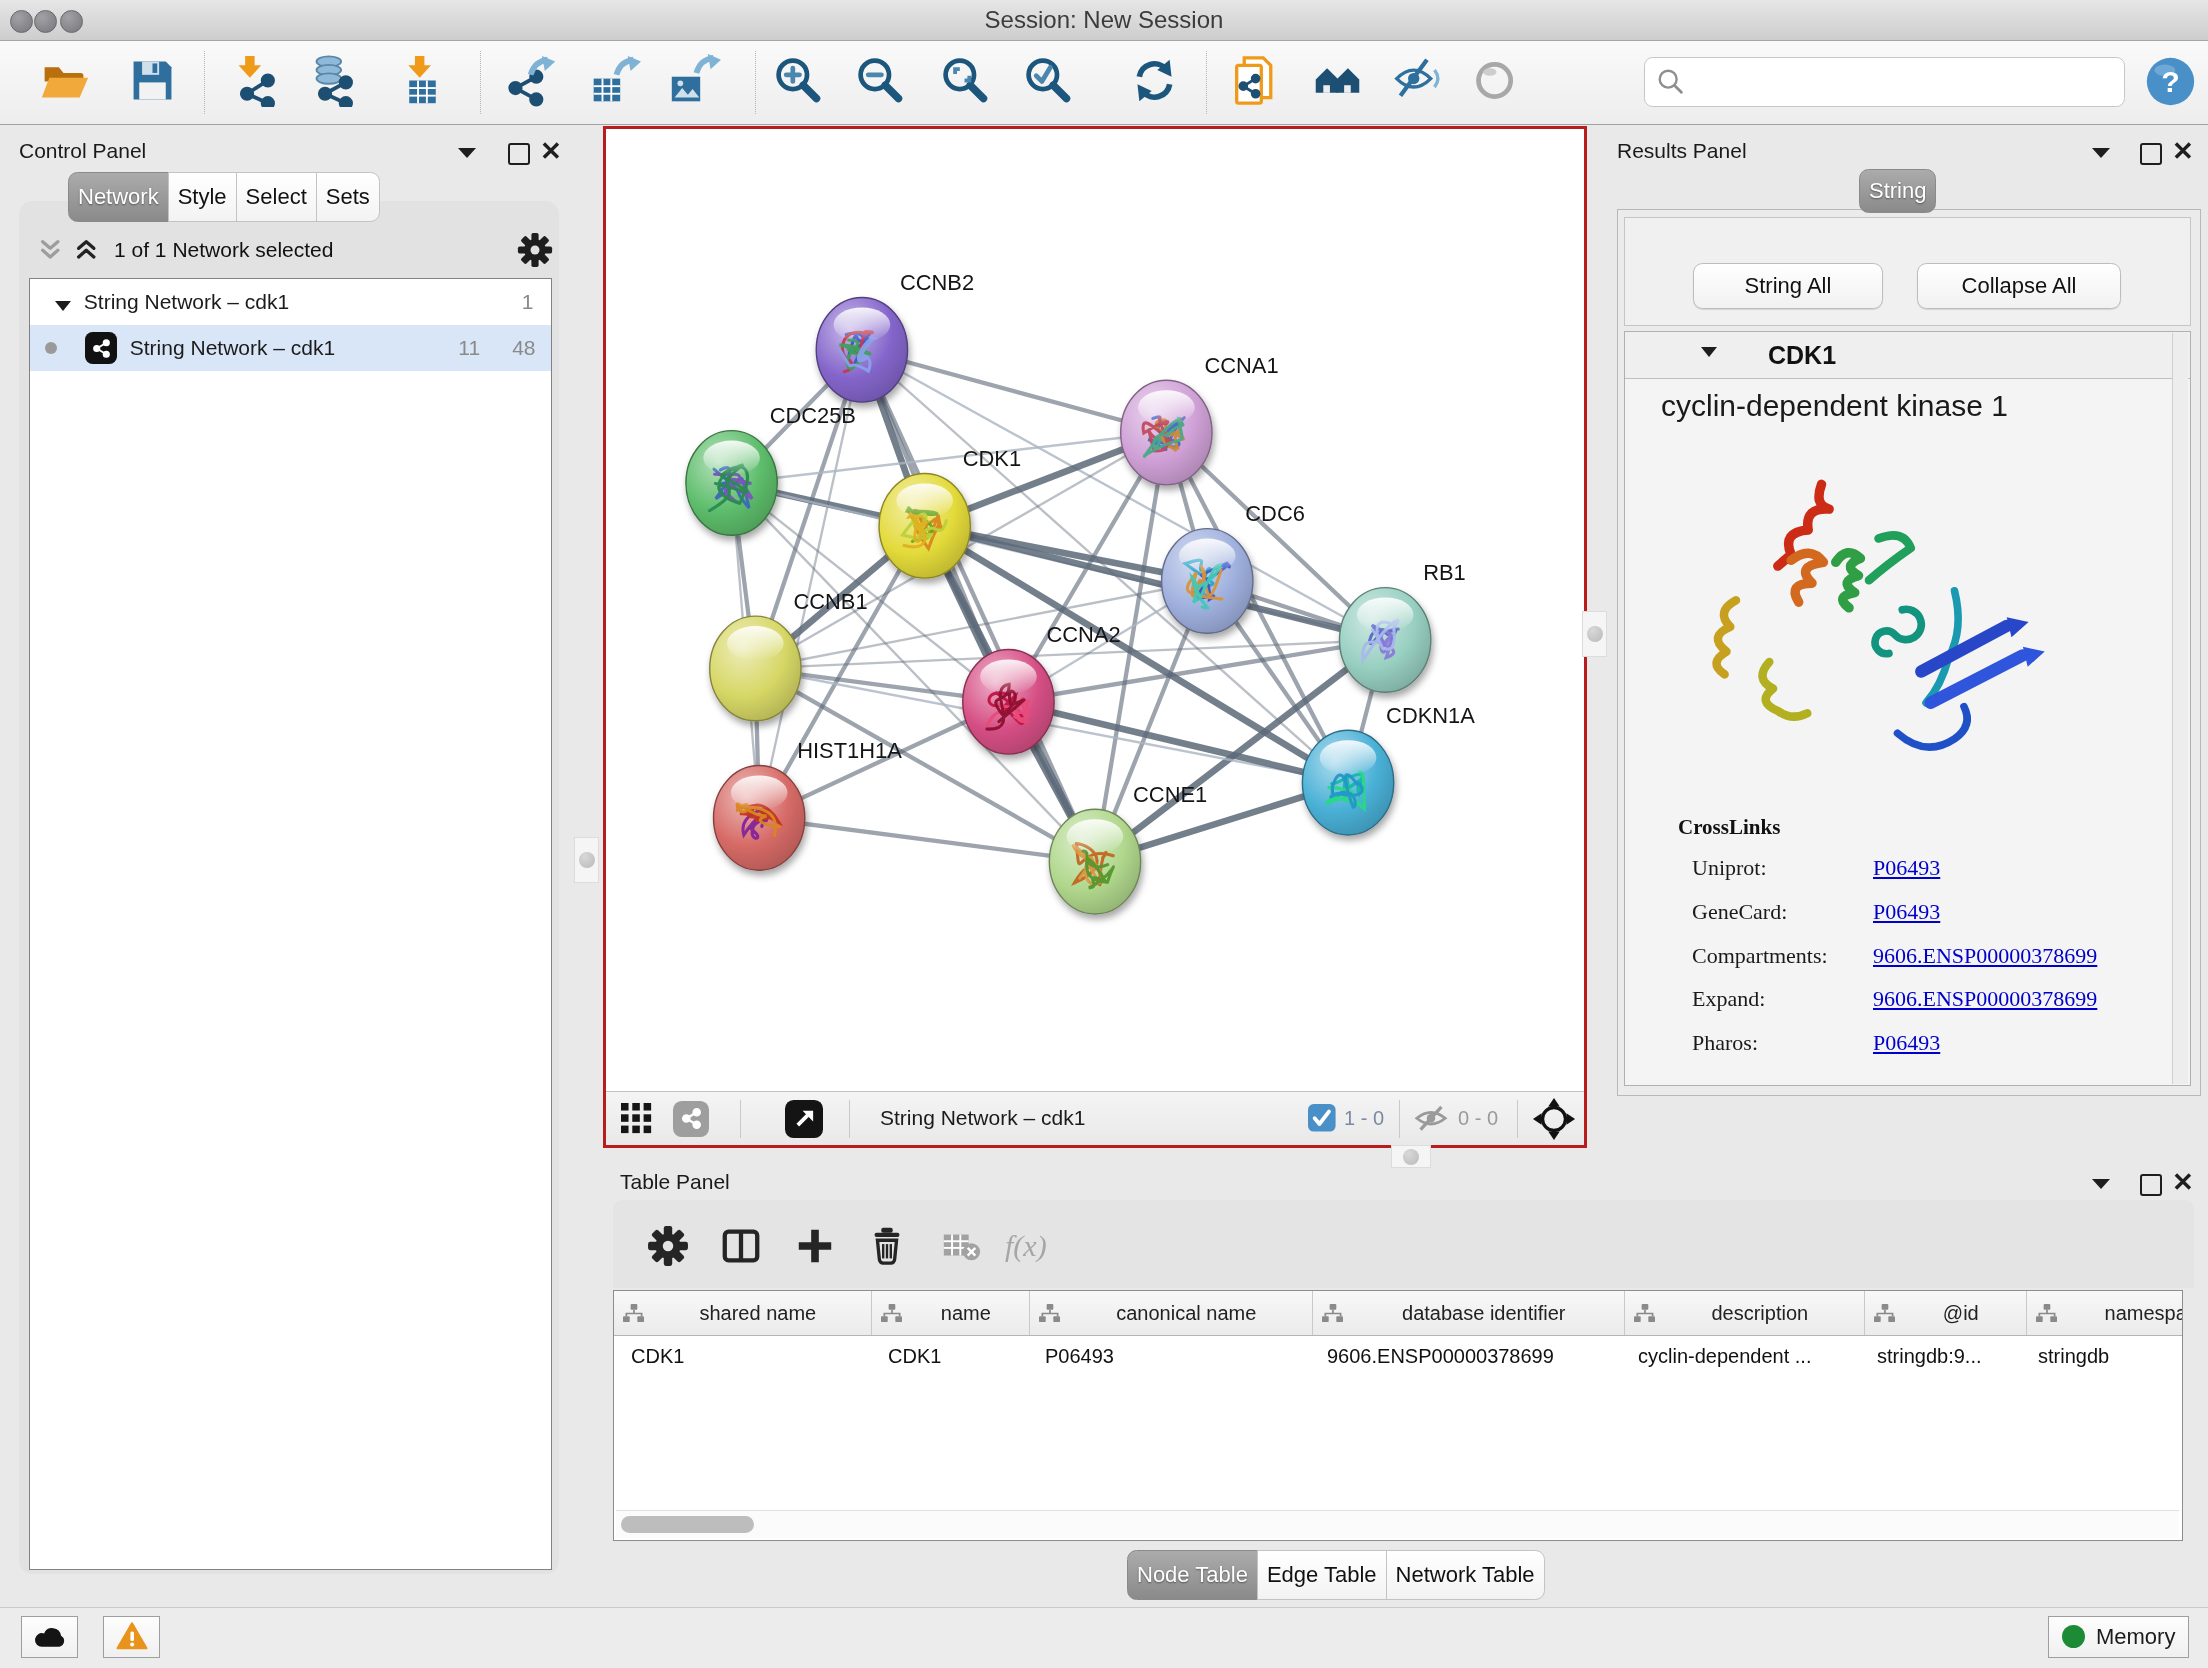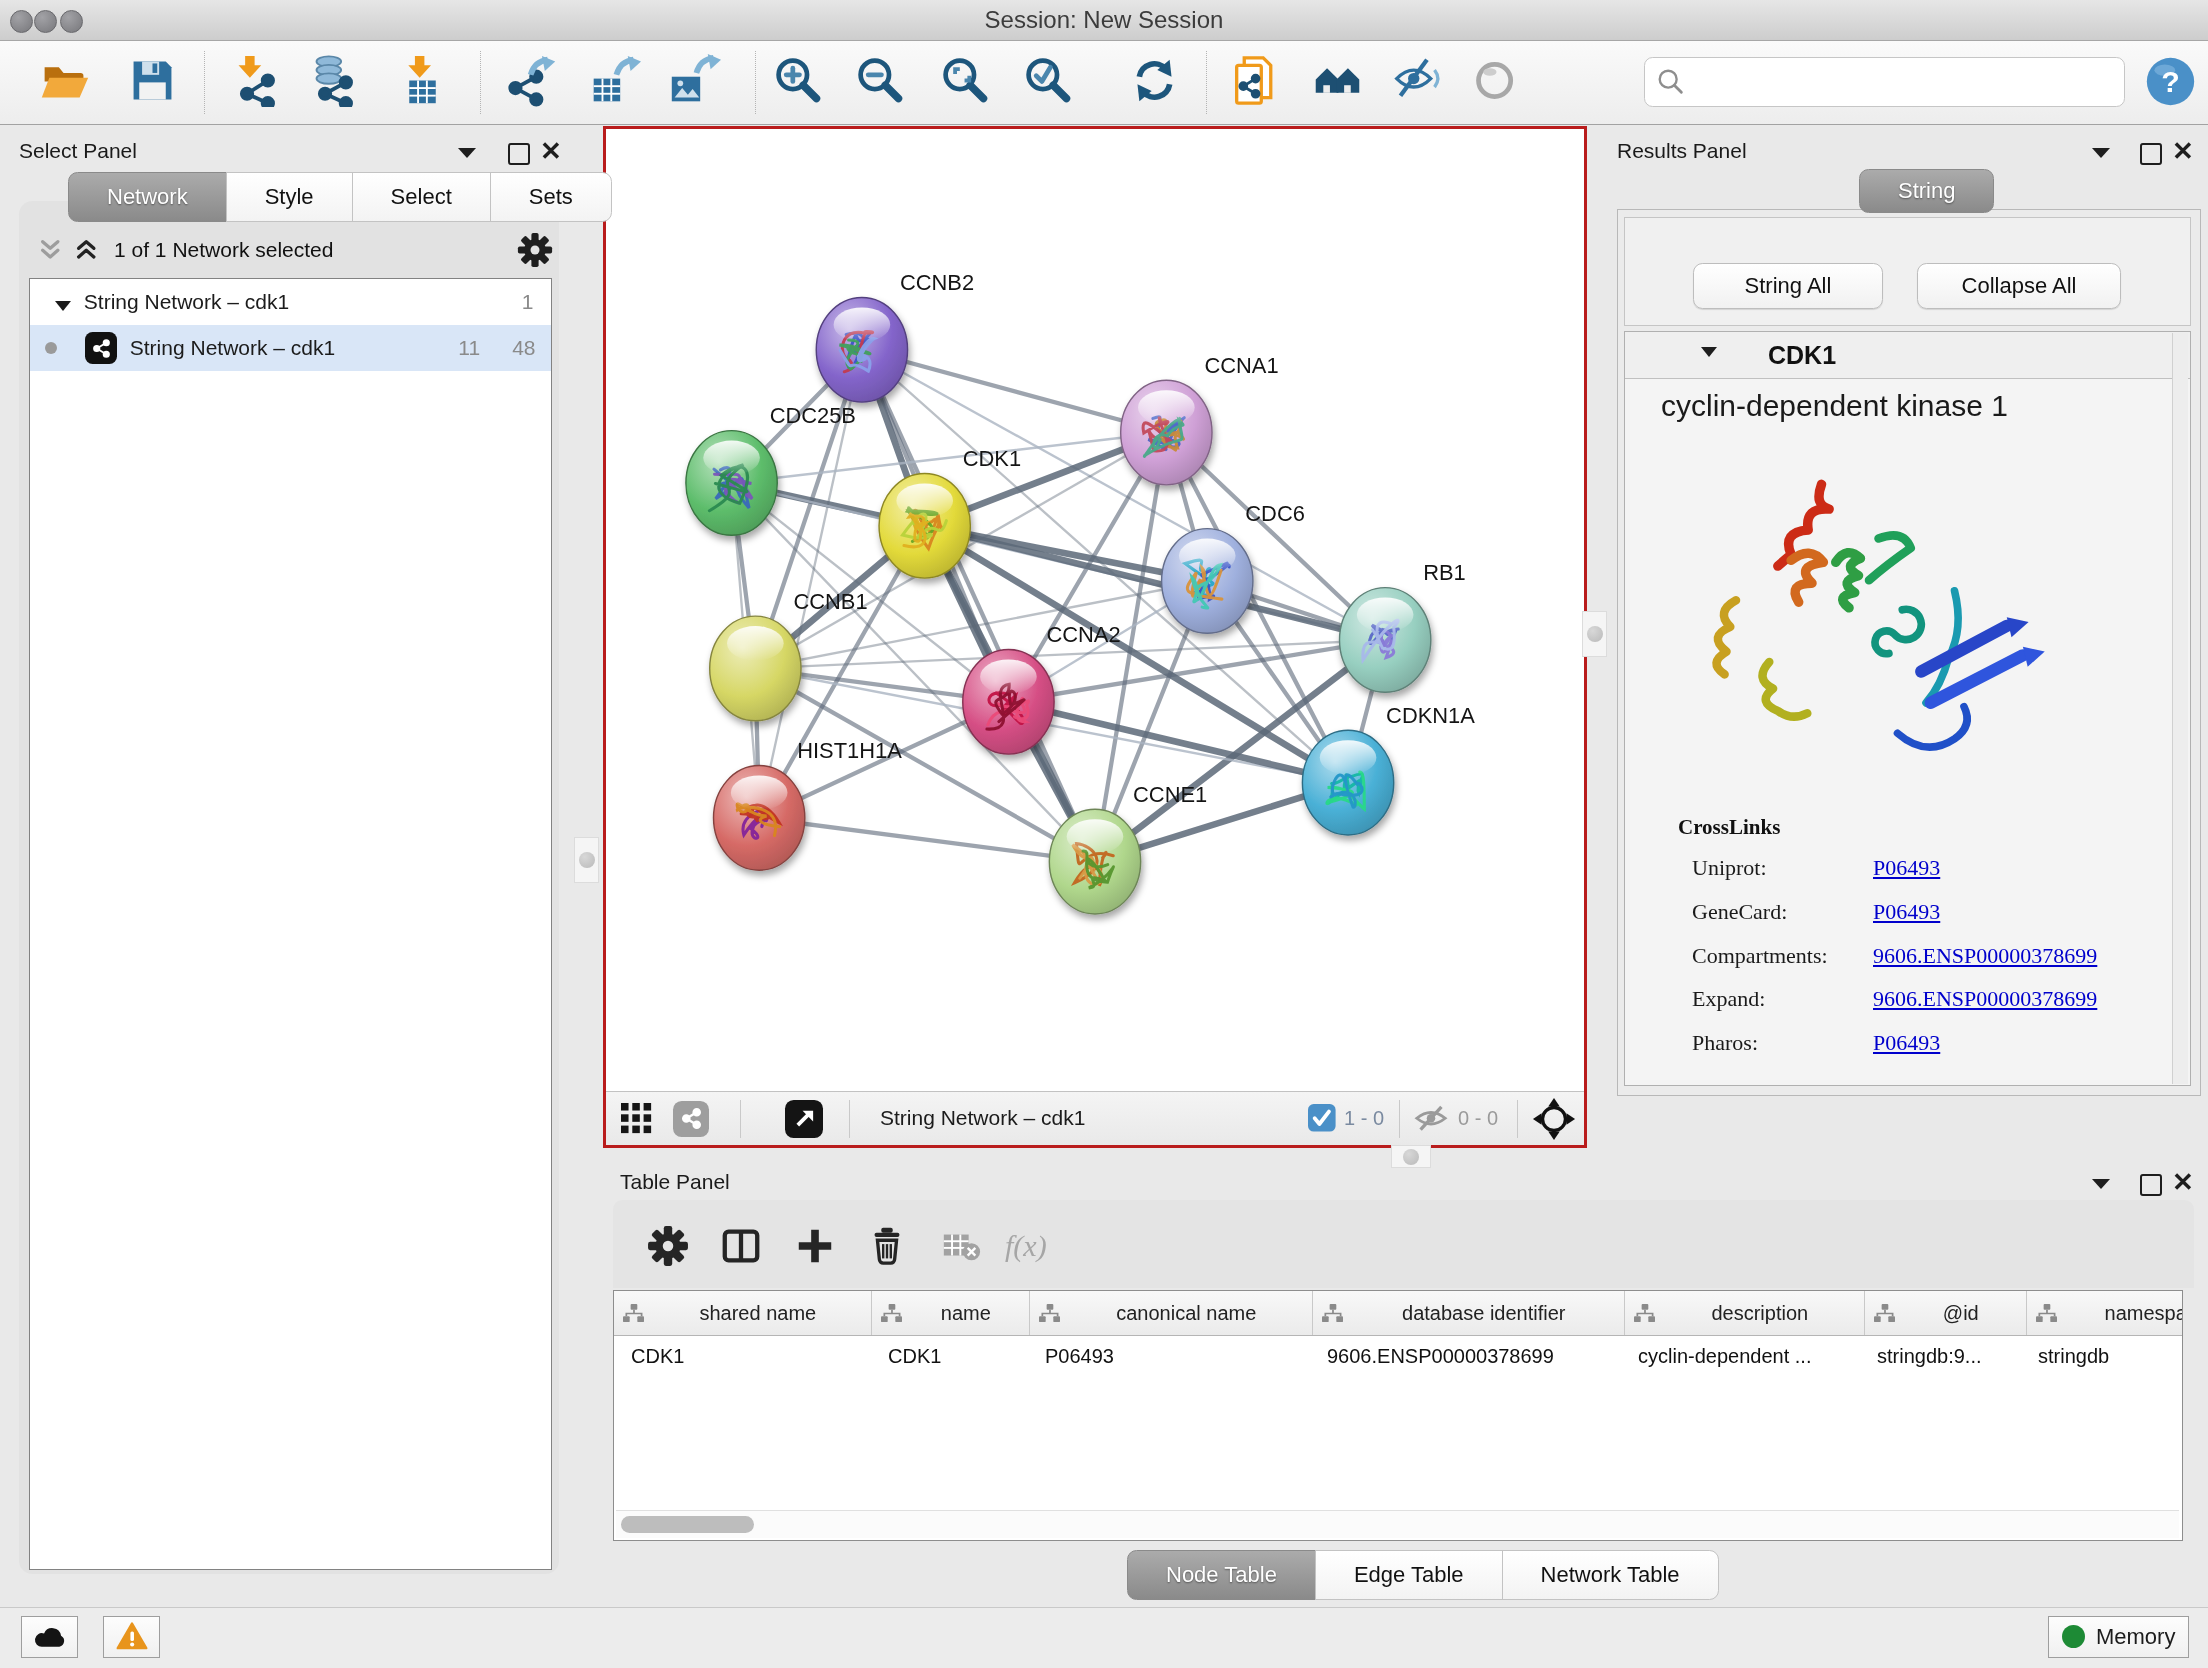--- a/index.html
+++ b/index.html
@@ -30,21 +30,21 @@
 
   
   .phdr-title{font-size:21px;color:#1a1a1a;}
   .hicon{position:absolute;cursor:pointer;}
   .tri-down{width:0;height:0;border:9.5px solid transparent;border-top:10.5px solid #1e1e1e;border-bottom:none;}
   .sqr{width:18px;height:18px;border:2.9px solid #1e1e1e;border-radius:2.9px;}
   .xmark{font-size:26px;font-weight:bold;color:#1e1e1e;line-height:21px;}
 
   .seg{display:flex;}
   .seg .t{background:linear-gradient(#ffffff,#f3f3f3);border:1px solid #c3c3c3;margin-left:-1px;
-    padding:0 38px;height:48px;line-height:48px;font-size:22px;color:#111;cursor:pointer;white-space:nowrap;}
+    padding:0 9px;height:48px;line-height:48px;font-size:22px;color:#111;cursor:pointer;white-space:nowrap;}
   .seg .t:first-child{border-radius:9.5px 0 0 9.5px;margin-left:0;}
   .seg .t:last-child{border-radius:0 9.5px 9.5px 0;}
   .seg .t.sel{background:linear-gradient(#ababab,#8a8a8a);color:#fff;border-color:#8a8a8a;
     text-shadow:0 1px 1.9px rgba(0,0,0,.45);}
 
   .btn3d{background:linear-gradient(#ffffff,#f1f1f1);border:1px solid #bdbdbd;border-radius:9.5px;
     font-size:22px;color:#111;text-align:center;cursor:pointer;box-shadow:0 1px 1px rgba(0,0,0,.12);}
 
   
   .cp-container{position:absolute;left:19px;top:201px;width:540px;height:1373px;
@@ -302,21 +302,21 @@
   </div>
   <span class="tb" style="left:2144px;top:14.3px;">
     <svg viewBox="0 0 56 56">
         <circle cx="28" cy="28" r="25" fill="#4a90c8"></circle>
         <ellipse cx="22" cy="16" rx="11" ry="6" fill="#7cb2dd" opacity="0.7"></ellipse>
         <text x="28" y="39" text-anchor="middle" font-family="Liberation Sans,sans-serif" font-size="32" font-weight="bold" fill="#fff">?</text>
       </svg>
   </span>
 </div>
 
-<div class="abs phdr-title" style="left:19px;top:139px;">Select Panel</div>
+<div class="abs phdr-title" style="left:19px;top:139px;">Control Panel</div>
 <span class="hicon tri-down" style="left:458px;top:148px;"></span>
 <span class="hicon sqr" style="left:508px;top:143px;"></span>
 <span class="hicon xmark" style="left:540px;top:141px;">✕</span>
 
 <div class="cp-container"></div>
 <div class="abs seg" style="left:68px;top:172px;z-index:3;" id="cp-tabs">
     <span class="t sel">Network</span>
     <span class="t">Style</span>
     <span class="t">Select</span>
     <span class="t">Sets</span>

